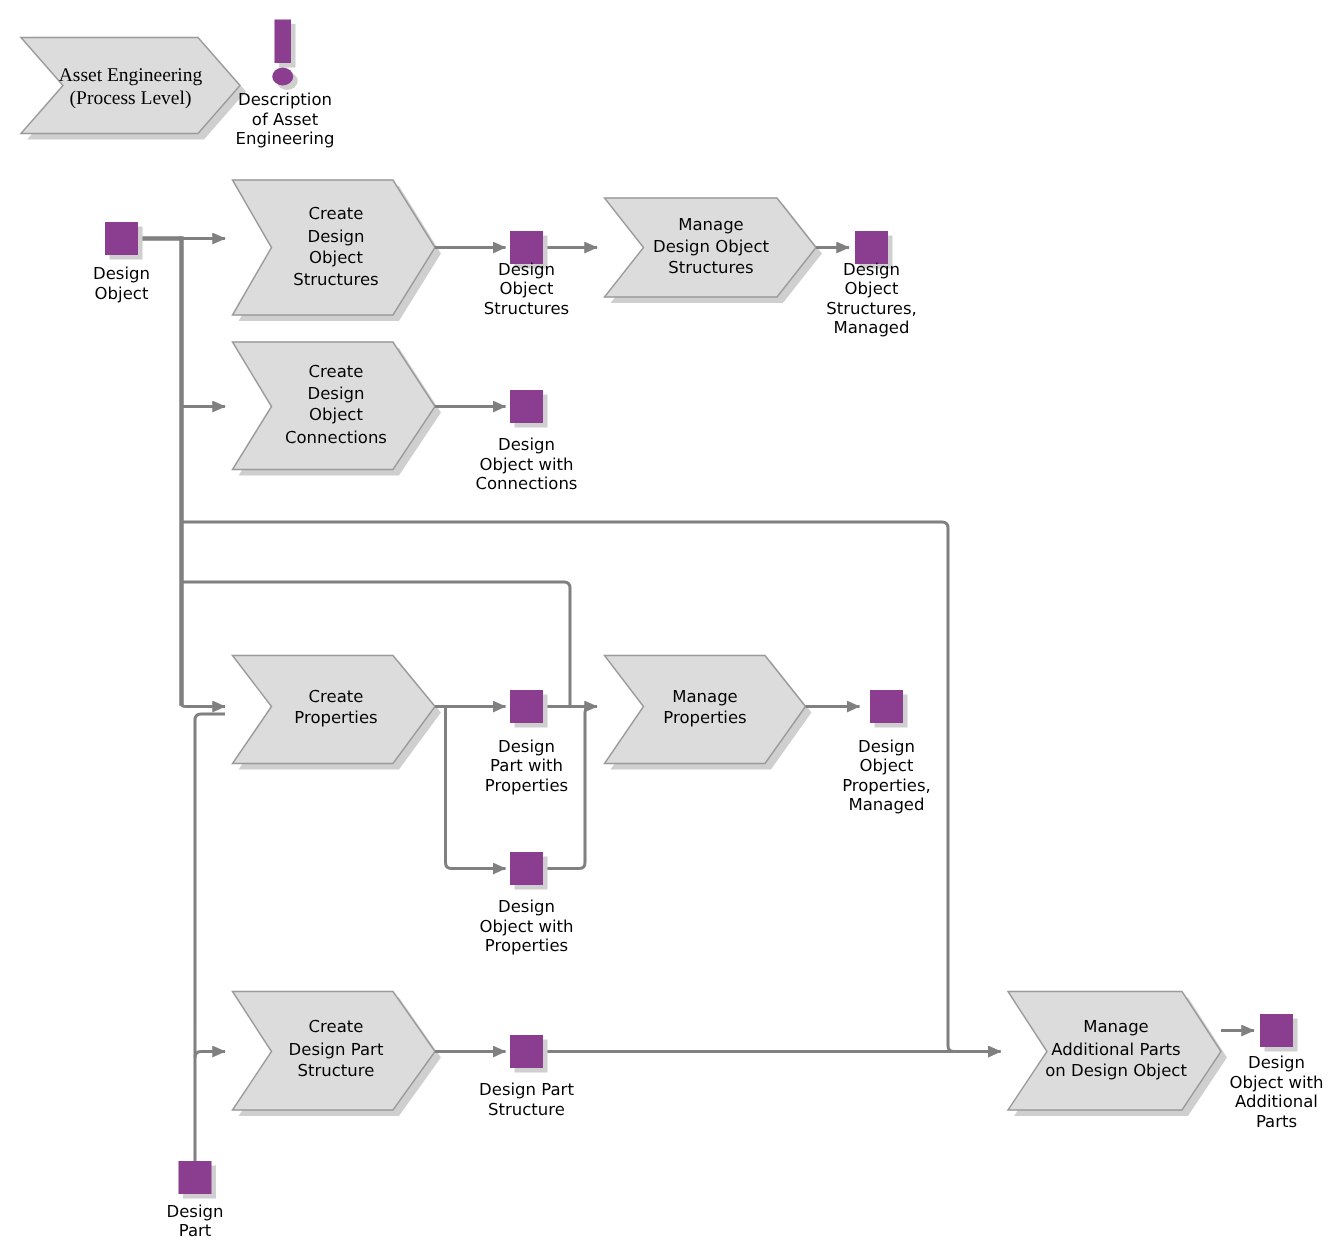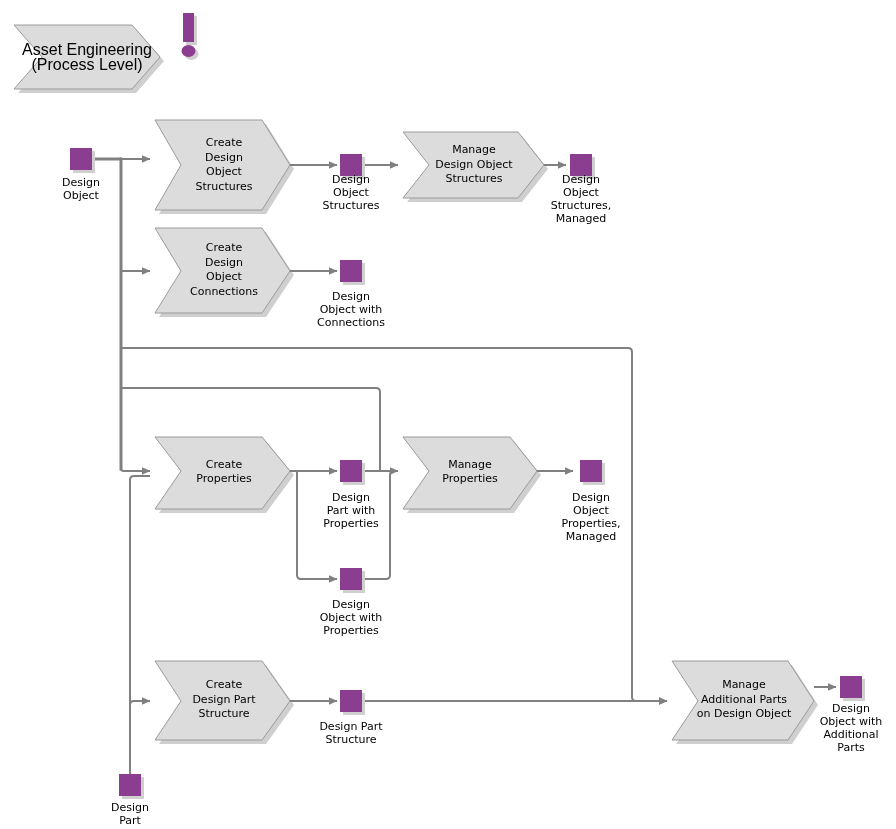--- a/index.html
+++ b/index.html
@@ -47,22 +47,22 @@
     line-height: 14.5px;
     color: #000000;
     white-space: pre-line;
     display: flex;
     align-items: center;
     justify-content: center;
   }
   .lane-label {
     position: absolute;
     text-align: center;
-    font-family: Liberation Sans, sans-serif;
-    font-size: 16px;
+    font-family: Liberation Serif, serif;
+    font-size: 13px;
     line-height: 15px;
     color: #000000;
     white-space: pre-line;
     display: flex;
     align-items: center;
     justify-content: center;
   }
   .hit {
     position: absolute;
   }
@@ -199,20 +199,23 @@
       <rect x="840" y="676" width="22" height="22" fill="#8B3E8F"></rect>
 
       <rect x="122" y="777" width="22" height="22" fill="#CFCFCF"></rect>
       <rect x="119" y="774" width="22" height="22" fill="#8B3E8F"></rect>
     </g>
   </svg>
 
   <div class="lane-label" style="left:14px; top:29px; width:146px; height:56px;">Asset Engineering
 (Process Level)</div>
 
+  <div class="node-label" style="left:141px; top:60px; width:98px;">Description
+of Asset
+Engineering</div>
 
   <div class="process-label" style="left:165px; top:126px; width:118px; height:78px;">Create
 Design
 Object
 Structures</div>
 
   <div class="process-label" style="left:410px; top:138px; width:128px; height:54px;">Manage
 Design Object
 Structures</div>
 

